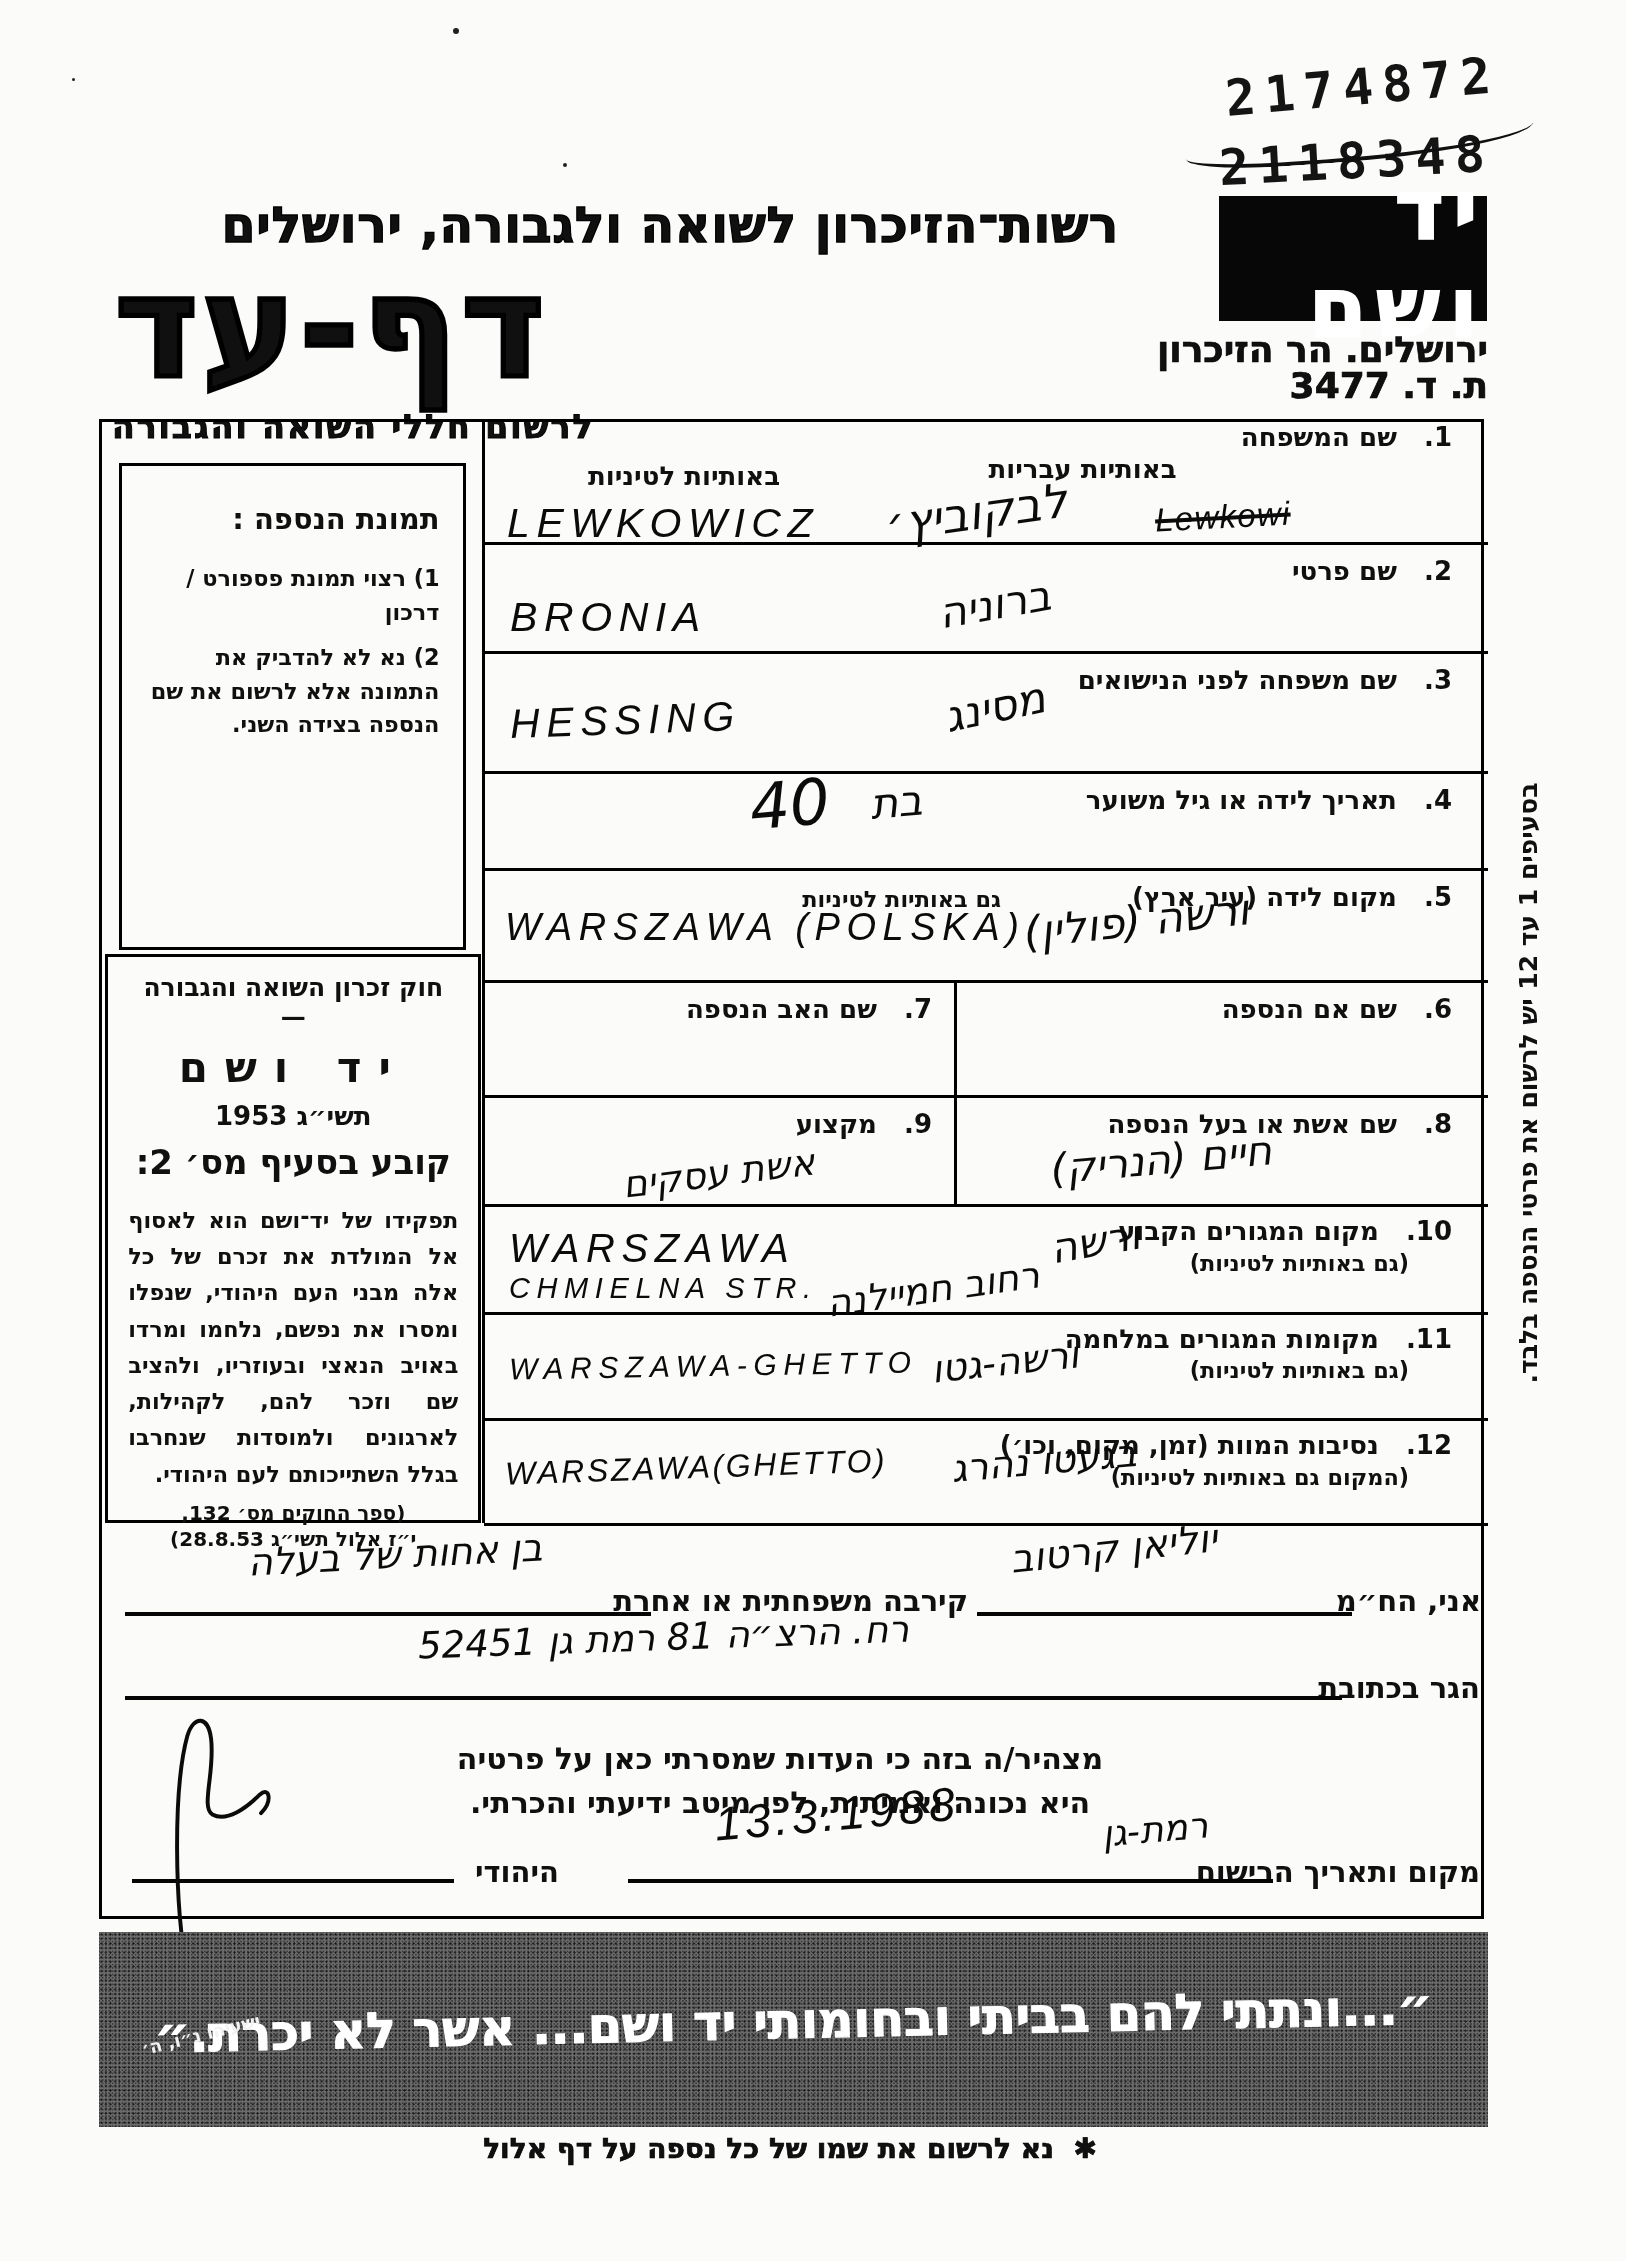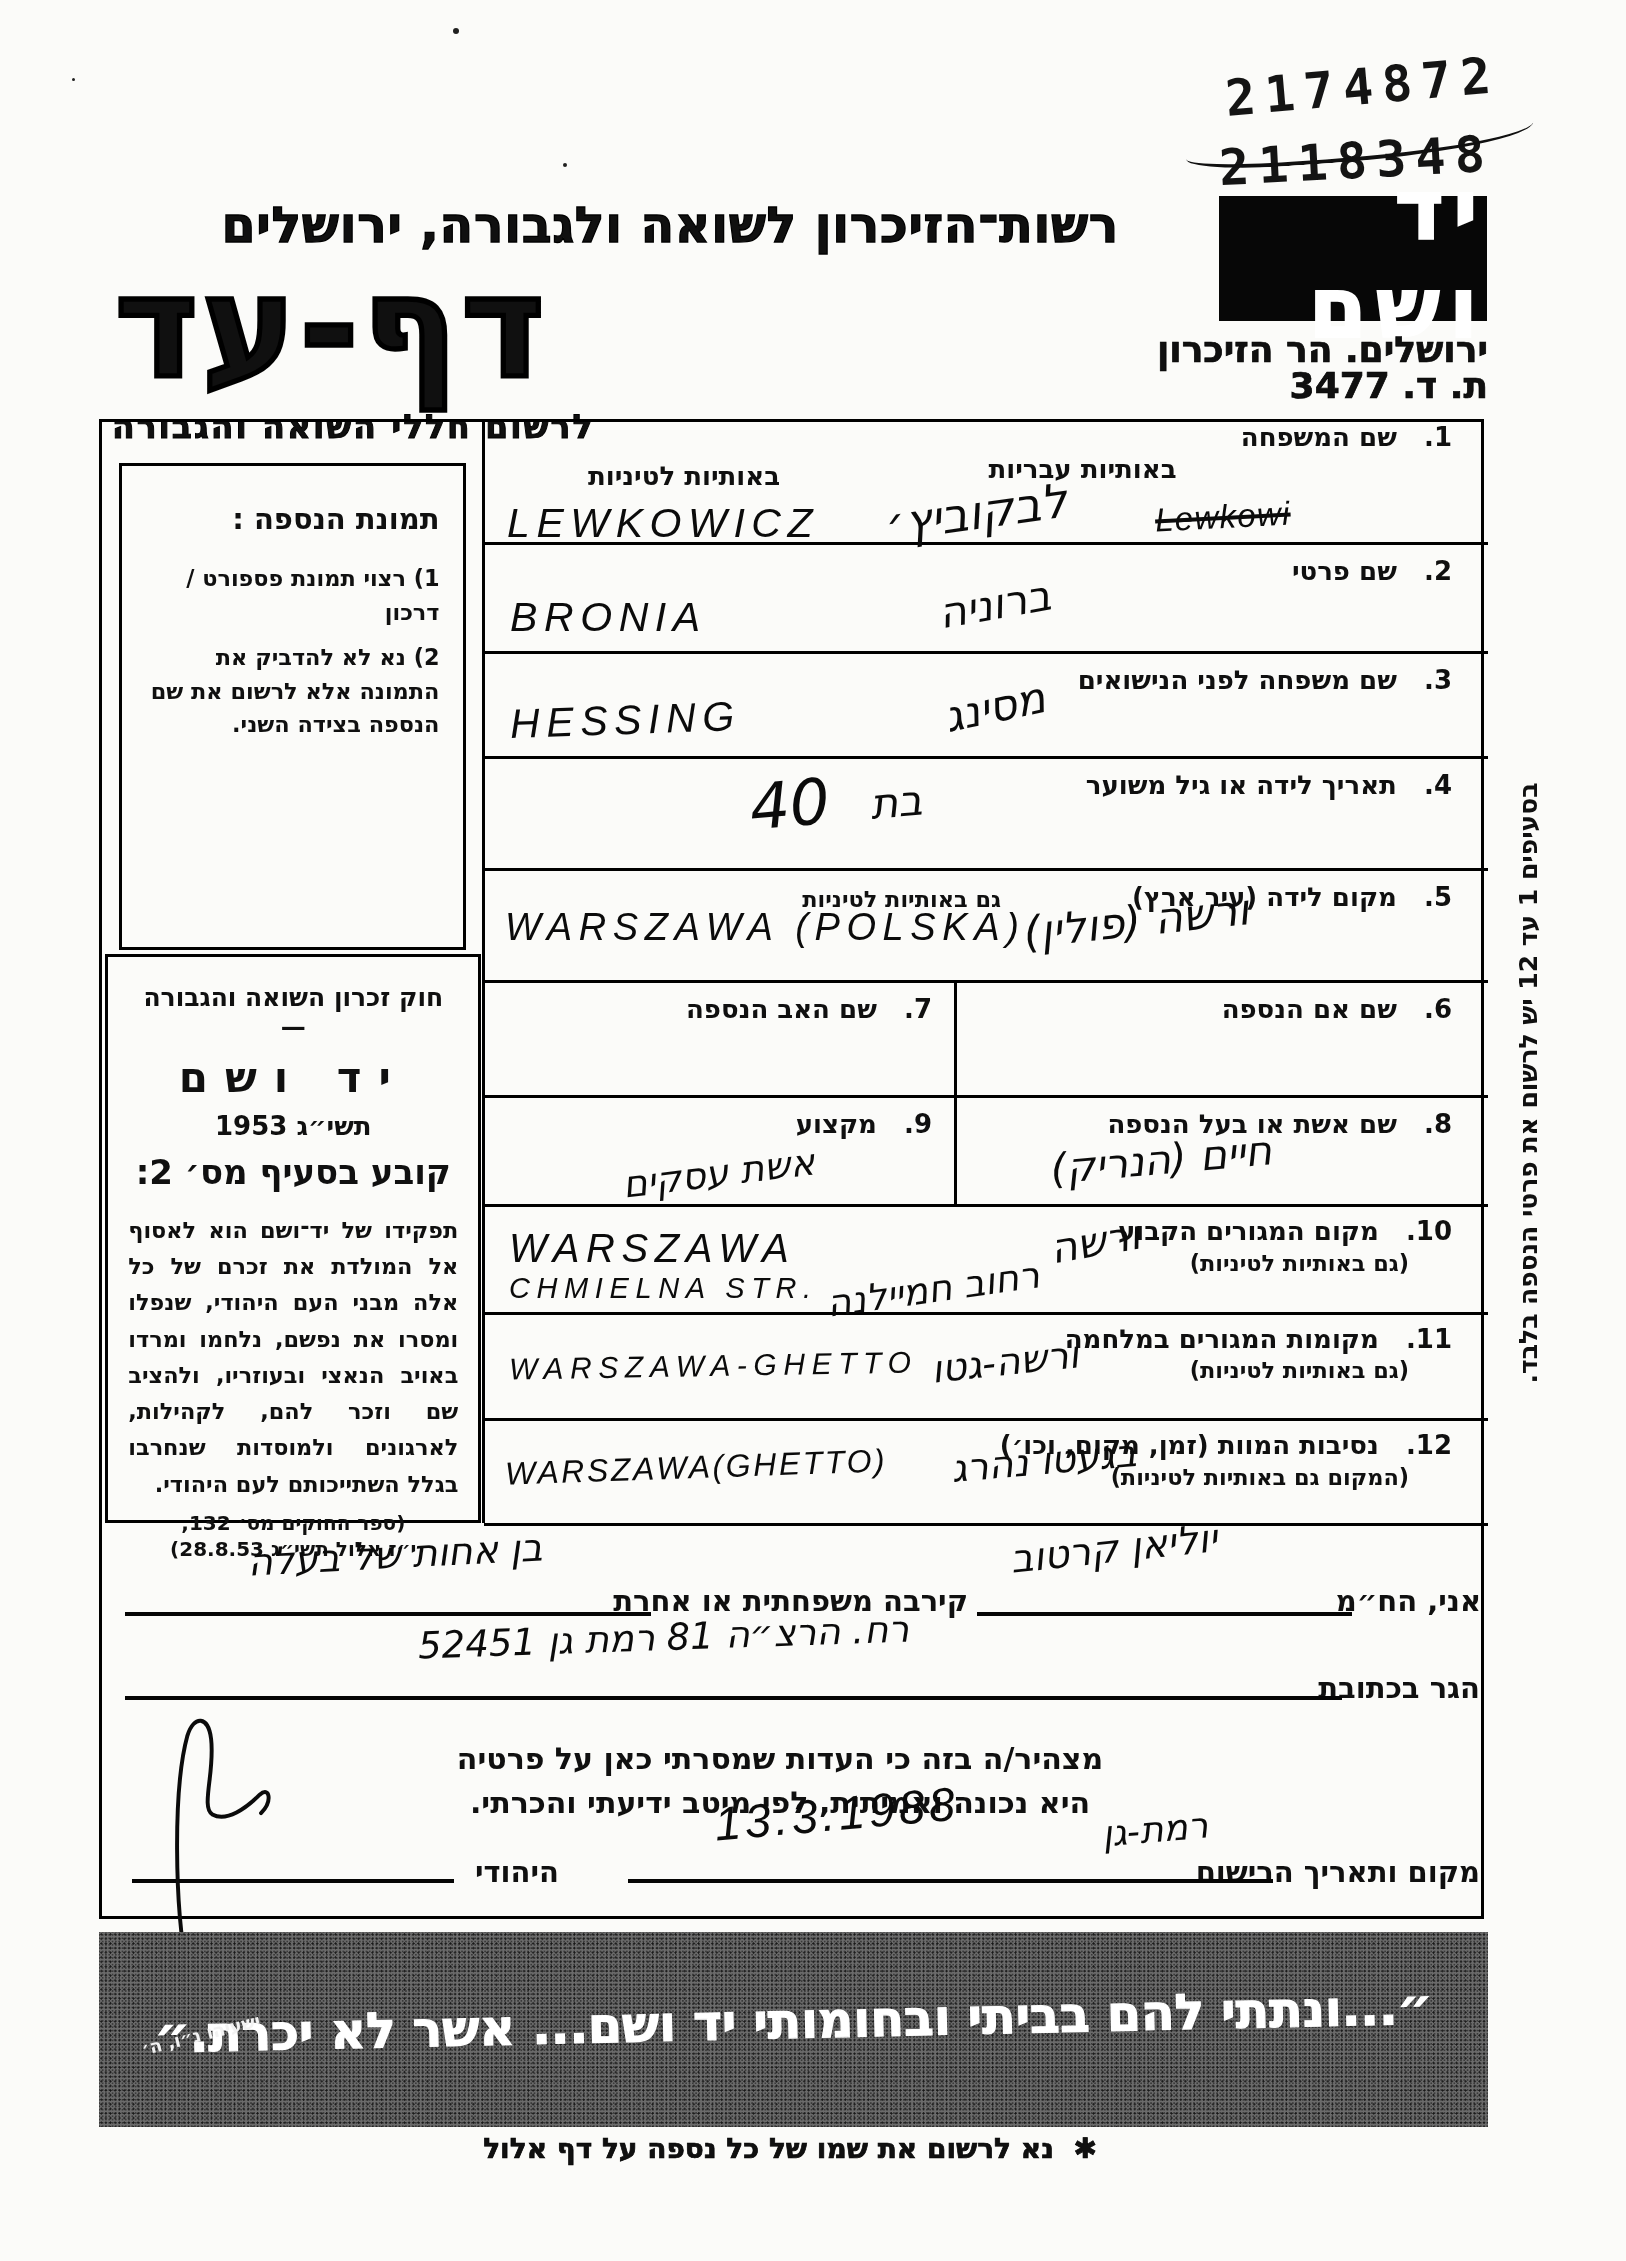--- a/index.html
+++ b/index.html
@@ -103,21 +103,21 @@
   <div class="abs form-box" style="left:99px; top:419px; width:1385px; height:1500px;">
 
     <div class="vline" style="left:380px; top:0; width:3.3px; height:1101px;"></div>
 
     <div class="side-box" style="left:16.5px; top:41px; width:347px; height:487px; padding:36px 23px;">
       <div class="heb photo-title">תמונת הנספה :</div>
       <div class="heb photo-note" style="margin-top:26px;">1) רצוי תמונת פספורט / דרכון</div>
       <div class="heb photo-note" style="margin-top:12px;">2) נא לא להדביק את התמונה אלא לרשום את שם הנספה בצידה השני.</div>
     </div>
 
-    <div class="side-box law" style="left:3.3px; top:532px; width:376px; height:569px; padding:26px 20px;">
+    <div class="side-box law" style="left:3.3px; top:532px; width:376px; height:569px; padding:16px 20px;">
       <div class="heb law-line1">חוק זכרון השואה והגבורה —</div>
       <div class="heb law-name">יד ושם</div>
       <div class="heb law-year">תשי״ג 1953</div>
       <div class="heb law-clause">קובע בסעיף מס׳ 2:</div>
       <div class="law-body">תפקידו של יד־ושם הוא לאסוף אל המולדת את זכרם של כל אלה מבני העם היהודי, שנפלו ומסרו את נפשם, נלחמו ומרדו באויב הנאצי ובעוזריו, ולהציב שם וזכר להם, לקהילות, לארגונים ולמוסדות שנחרבו בגלל השתייכותם לעם היהודי.</div>
       <div class="law-src">(ספר החוקים מס׳ 132,</div>
       <div class="law-src" style="margin-top:1.3px;">י״ז אלול תשי״ג 28.8.53)</div>
     </div>
 
     <div class="row row-first" style="top:0; height:120px;">
@@ -136,21 +136,21 @@
       </span>
     </div>
 
     <div class="row" style="top:229px; height:112px;">
       <span class="lbl" style="right:36px; top:10.5px;">
         <span>3.</span>&nbsp;&nbsp;
         <span>שם משפחה לפני הנישואים</span>
       </span>
     </div>
 
-    <div class="row" style="top:334px; height:105px;">
+    <div class="row" style="top:349px; height:105px;">
       <span class="lbl" style="right:36px; top:10.5px;">
         <span>4.</span>&nbsp;&nbsp;
         <span>תאריך לידה או גיל משוער</span>
       </span>
     </div>
 
     <div class="row" style="top:446px; height:112px;">
       <span class="lbl" style="right:36px; top:10.5px;">
         <span>5.</span>&nbsp;&nbsp;
         <span>מקום לידה (עיר ארץ)</span>

